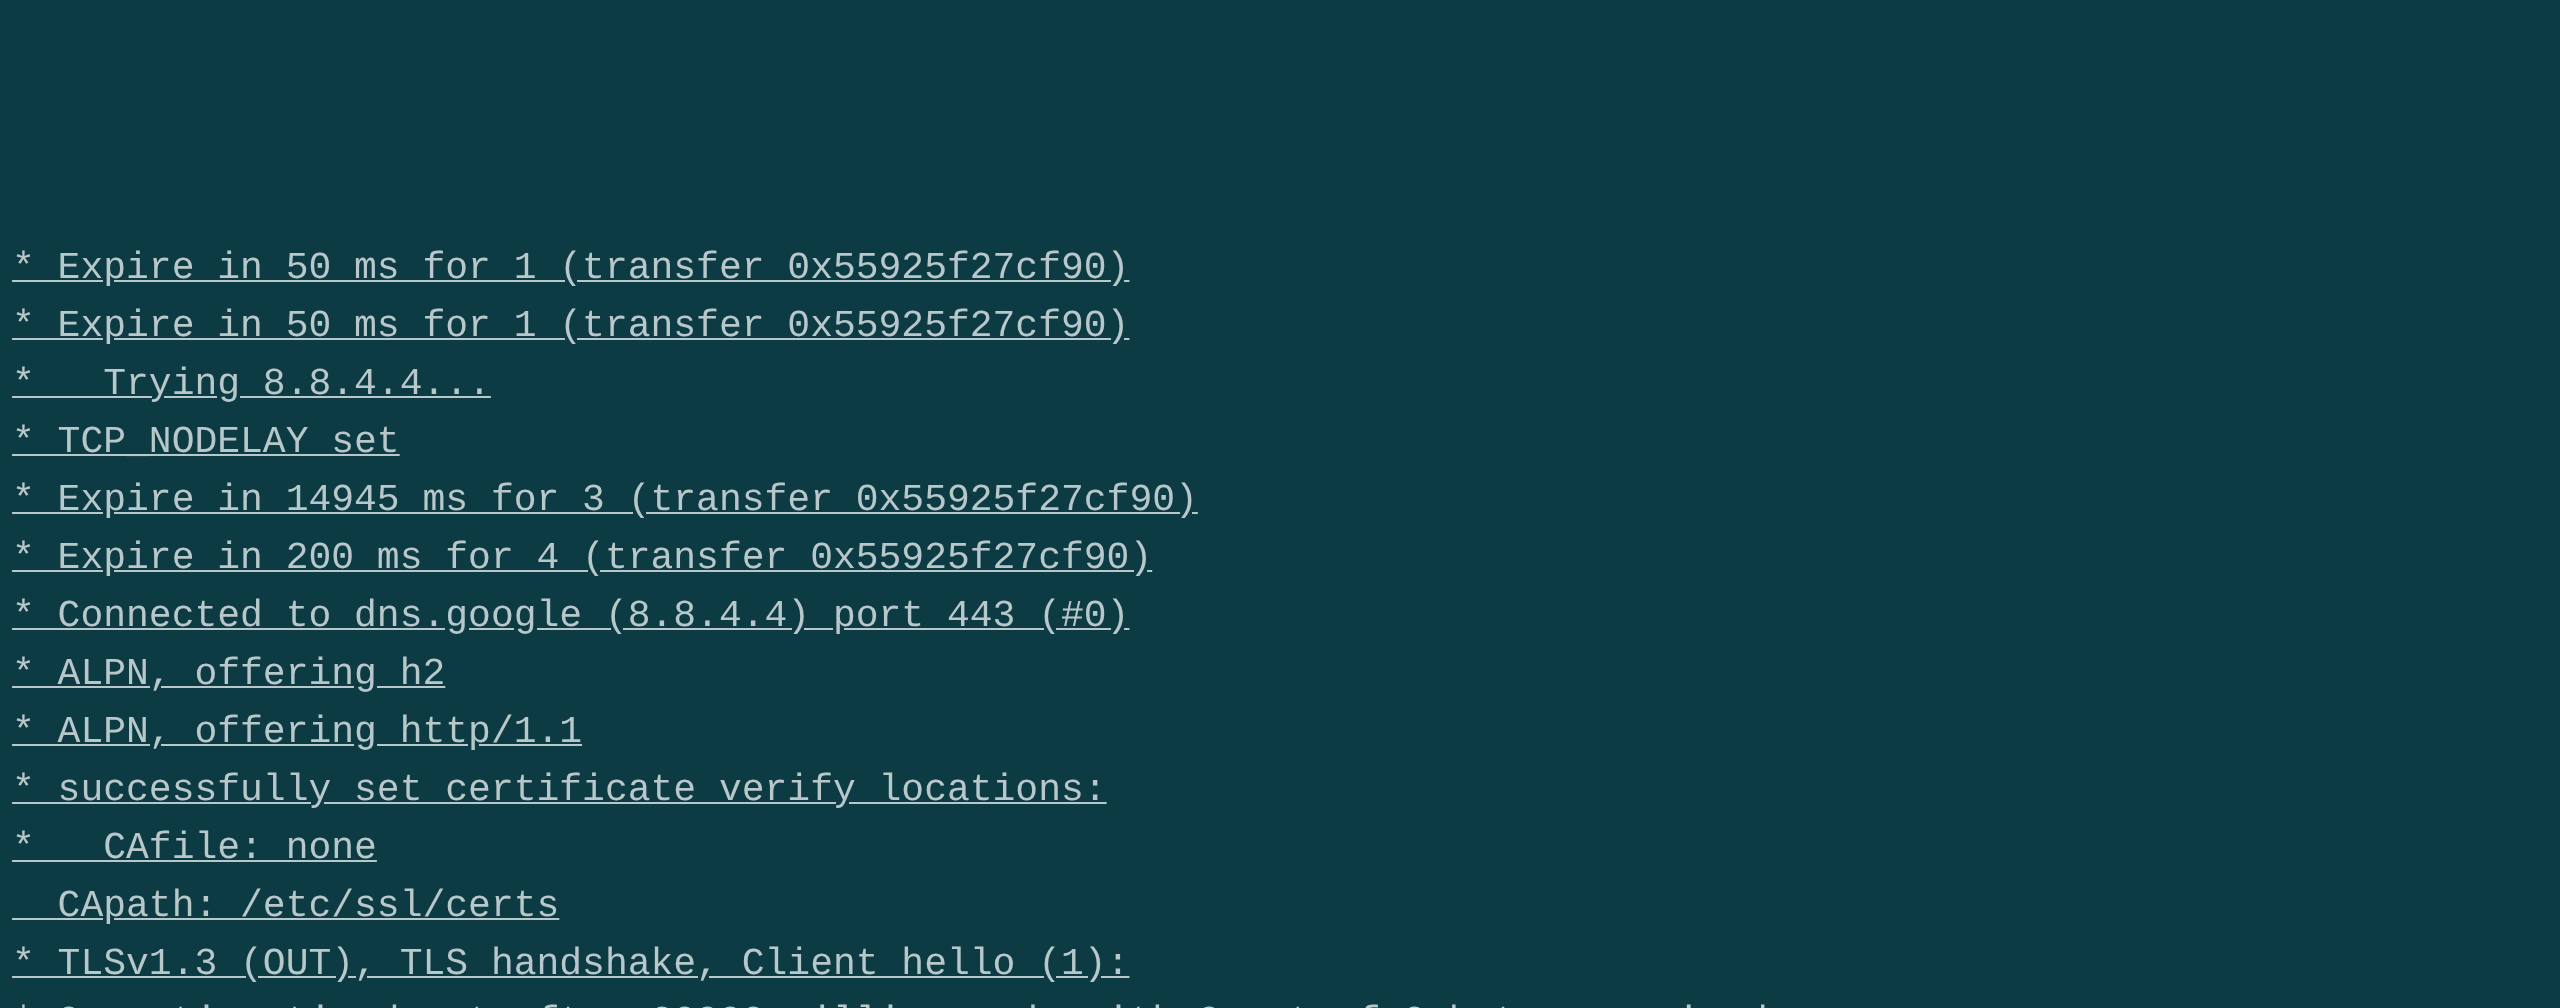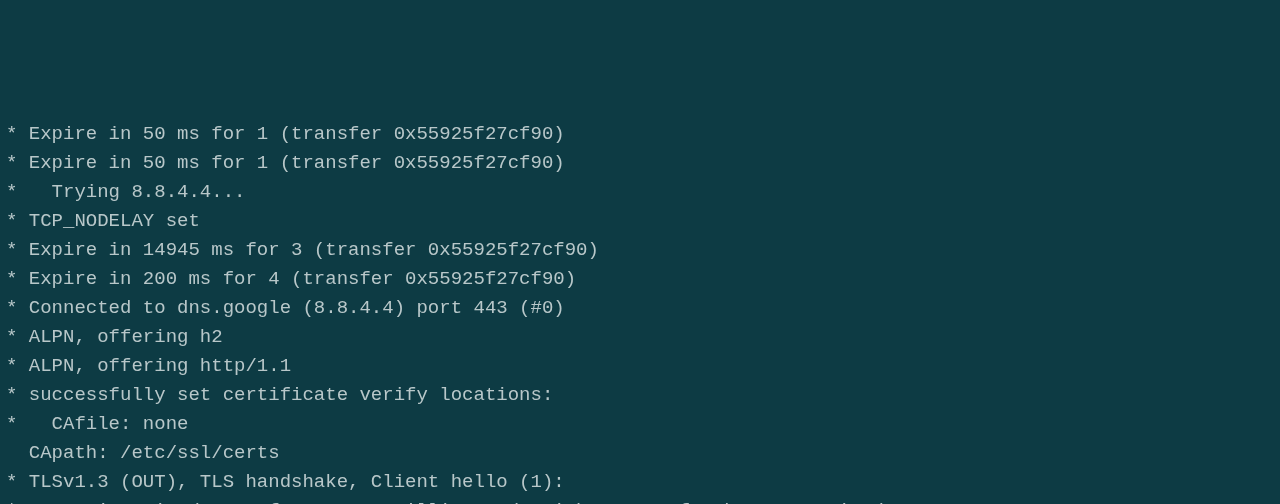--- a/index.html
+++ b/index.html
@@ -14,20 +14,21 @@
       font-size: 19px;
       line-height: 29px;
       padding: 4px 6px;
       width: 1280px;
       height: 504px;
       overflow: hidden;
       white-space: pre;
     }
     .terminal-line {
       display: block;
+      text-decoration: underline;
     }
   </style>
 </head>
 <body>
 
 
 
 <div><span class="terminal-line">* Expire in 50 ms for 1 (transfer 0x55925f27cf90)</span><span class="terminal-line">* Expire in 50 ms for 1 (transfer 0x55925f27cf90)</span><span class="terminal-line">*   Trying 8.8.4.4...</span><span class="terminal-line">* TCP_NODELAY set</span><span class="terminal-line">* Expire in 14945 ms for 3 (transfer 0x55925f27cf90)</span><span class="terminal-line">* Expire in 200 ms for 4 (transfer 0x55925f27cf90)</span><span class="terminal-line">* Connected to dns.google (8.8.4.4) port 443 (#0)</span><span class="terminal-line">* ALPN, offering h2</span><span class="terminal-line">* ALPN, offering http/1.1</span><span class="terminal-line">* successfully set certificate verify locations:</span><span class="terminal-line">*   CAfile: none</span><span class="terminal-line">  CApath: /etc/ssl/certs</span><span class="terminal-line">* TLSv1.3 (OUT), TLS handshake, Client hello (1):</span><span class="terminal-line">* Operation timed out after 30002 milliseconds with 0 out of 0 bytes received</span></div>
 
 

